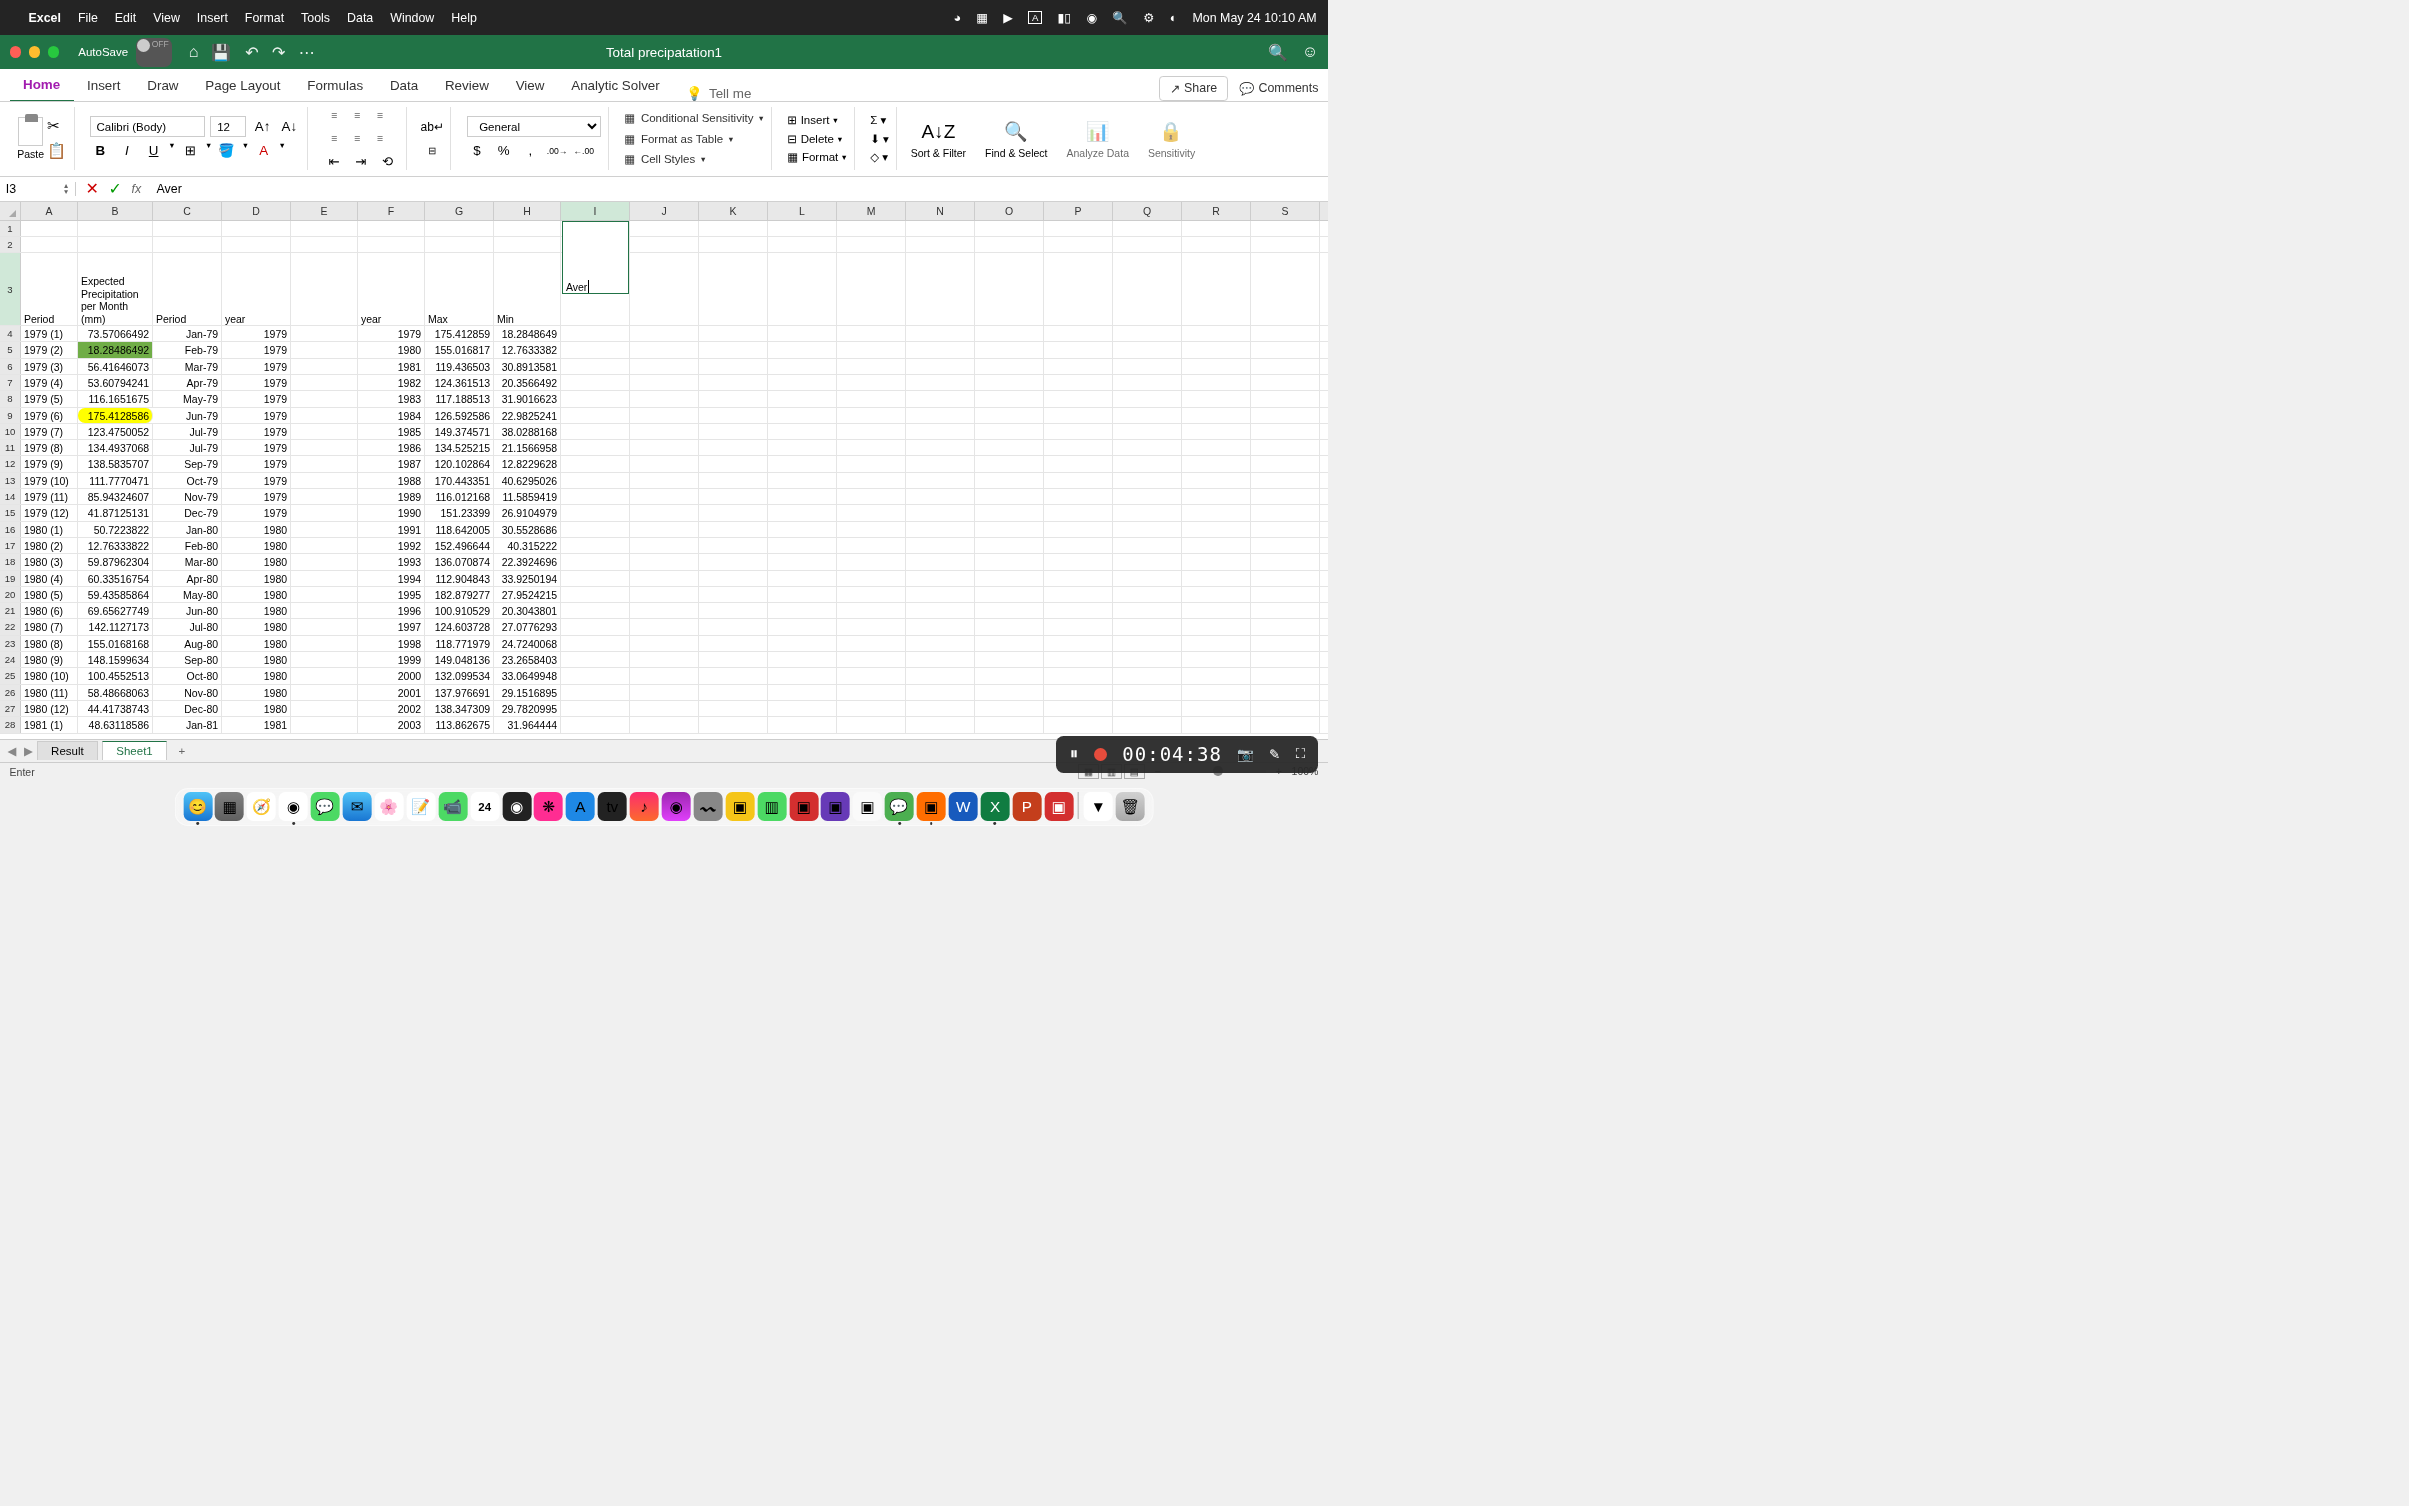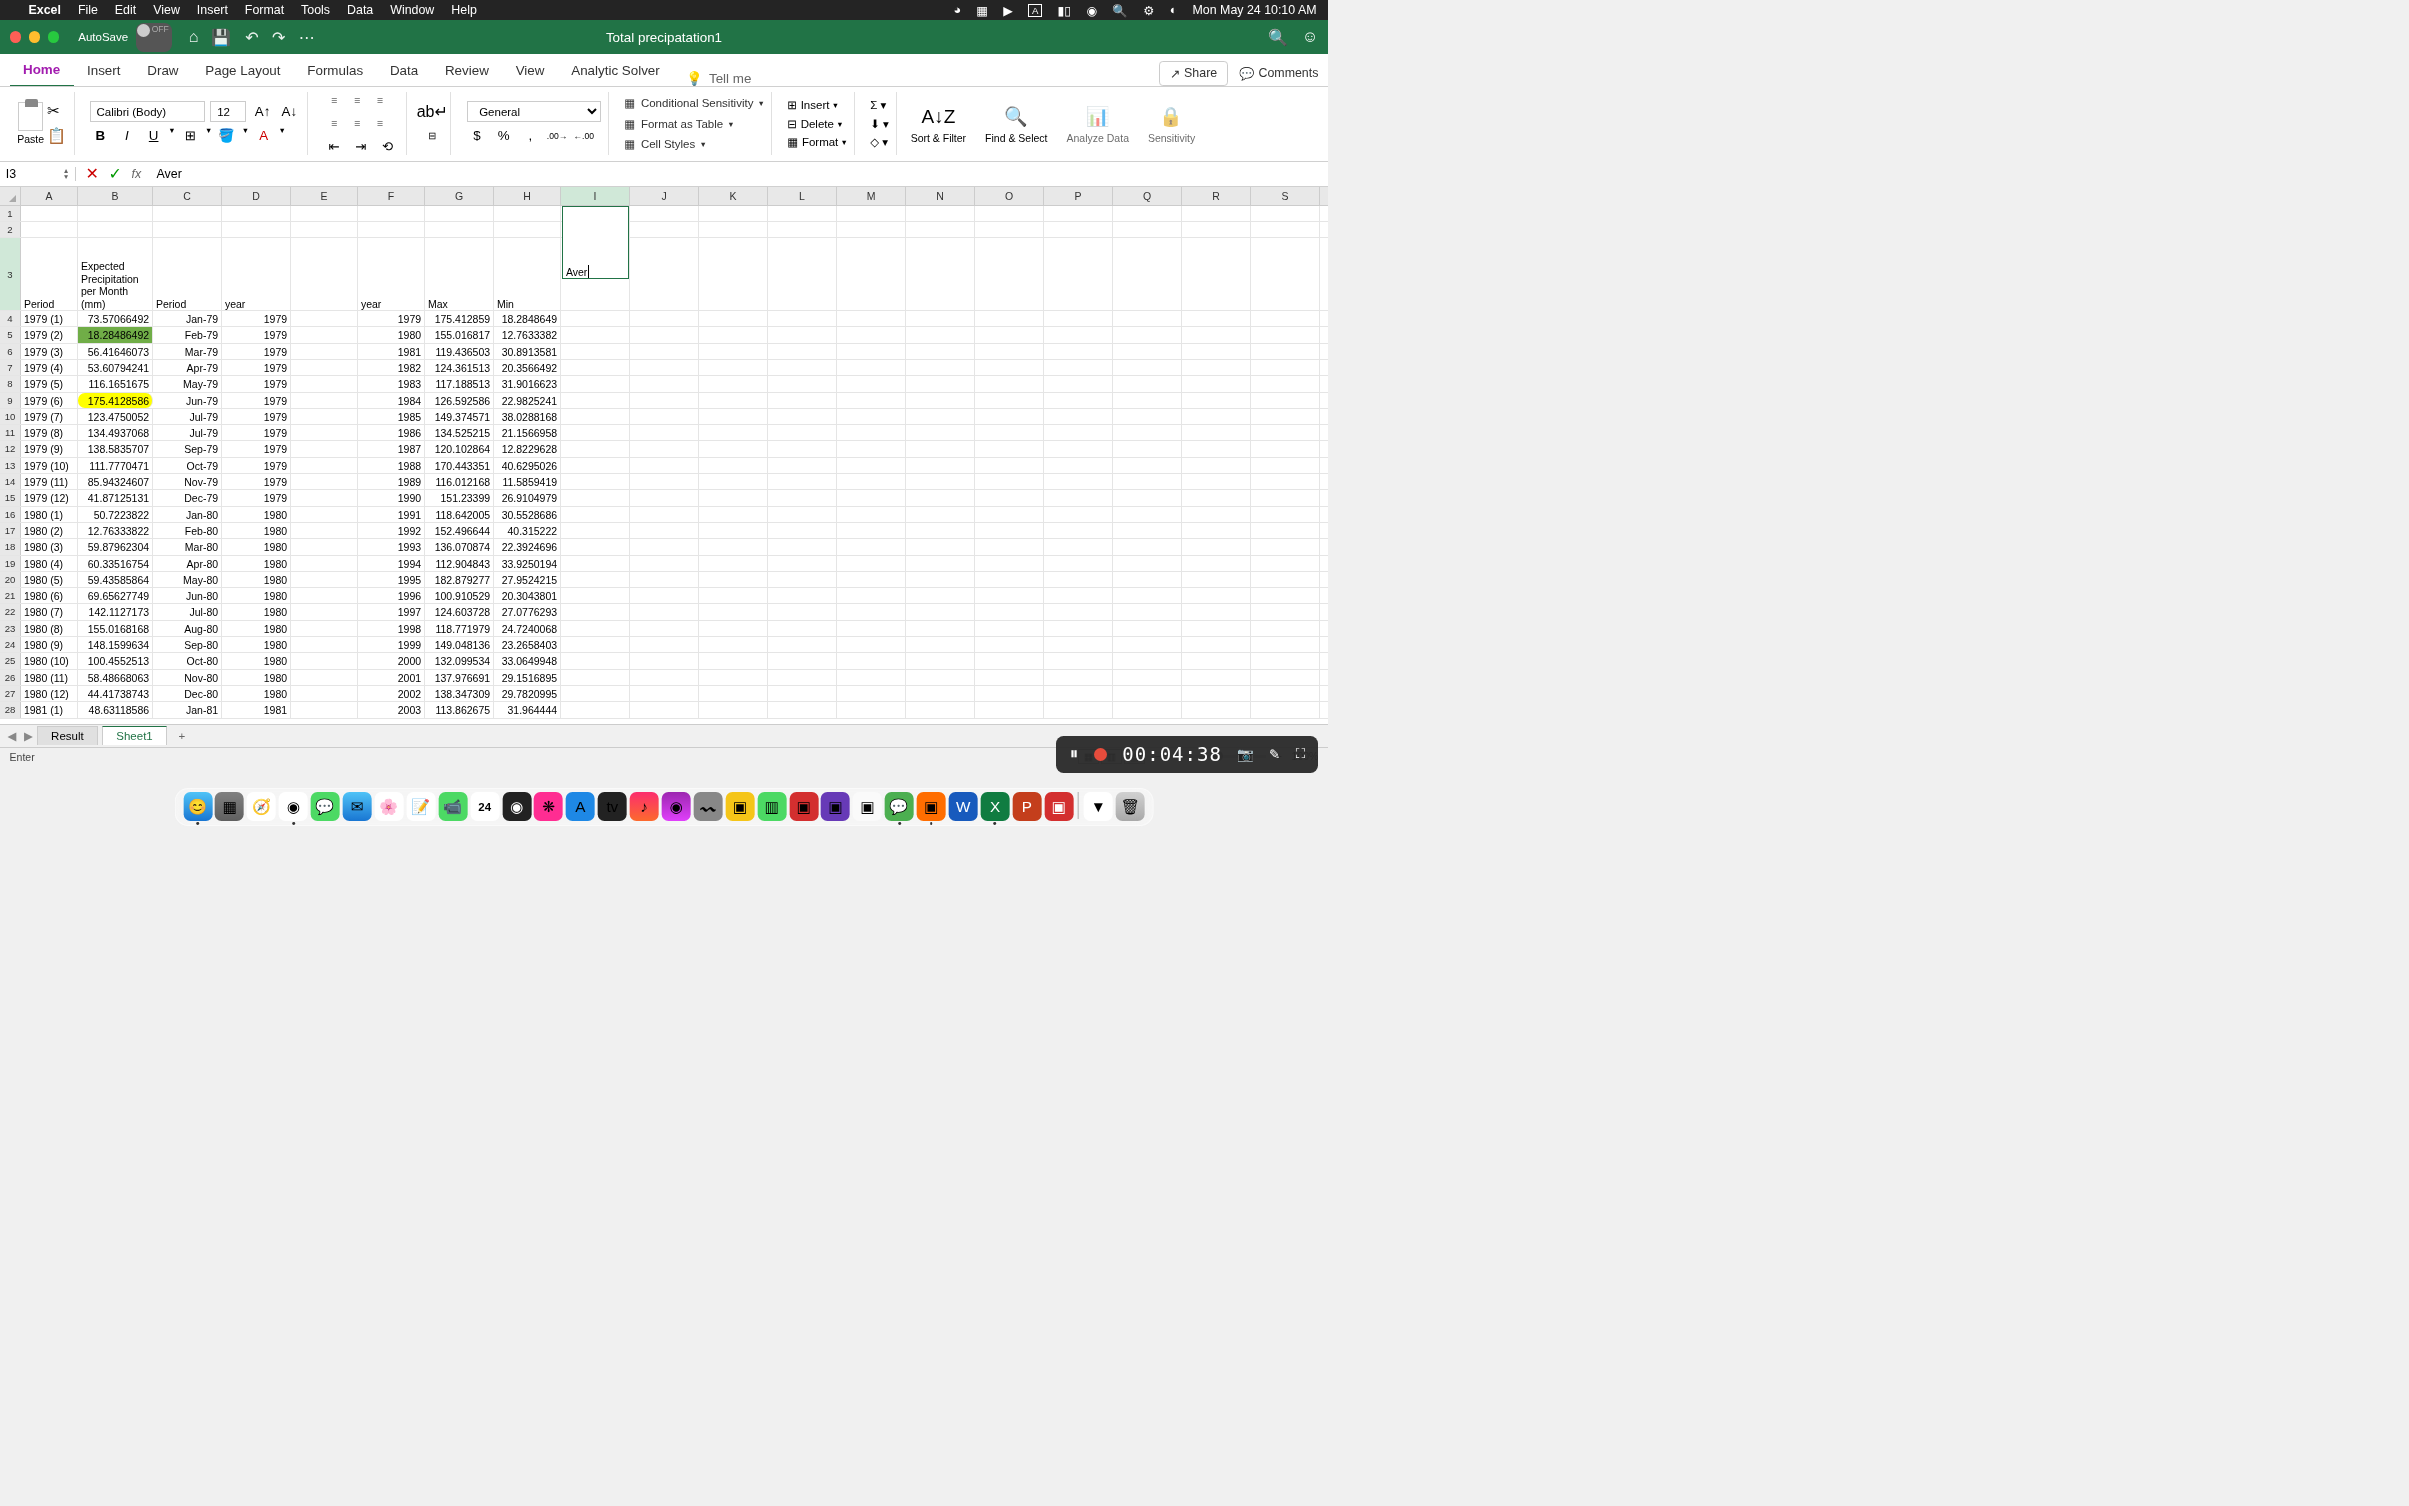--- a/index.html
+++ b/index.html
@@ -1,19 +1,19 @@
 <!DOCTYPE html>
 <html><head>
 <meta charset="utf-8">
 <style>
 * { margin: 0; padding: 0; box-sizing: border-box; font-family: -apple-system, BlinkMacSystemFont, 'Segoe UI', sans-serif; }
 body { background: #f0f0f0; width: 1328px; height: 830px; overflow: hidden; position: relative; }
 
 
-.mac-menubar { background: rgba(0,0,0,0.85); height: 20px; display: flex; align-items: center; padding: 0 11.5px; color: #fff; font-size: 12.4px; justify-content: space-between; }
+.mac-menubar { background: rgba(0,0,0,0.85); height: 35px; display: flex; align-items: center; padding: 0 11.5px; color: #fff; font-size: 12.4px; justify-content: space-between; }
 .mac-menubar-left { display: flex; gap: 17px; align-items: center; }
 .mac-menubar-left span { cursor: default; }
 .mac-menubar-right { display: flex; gap: 15.3px; align-items: center; }
 .apple-logo::before { content: ""; font-size: 14.3px; }
 
 
 .title-bar { background: #217346; height: 34px; display: flex; align-items: center; padding: 0 9.6px; color: #fff; position: relative; }
 .window-controls { display: flex; gap: 7.6px; }
 .wc-dot { width: 11.5px; height: 11.5px; border-radius: 50%; }
 .wc-red { background: #ff5f56; }
@@ -277,21 +277,21 @@
       <div class="align-btn">≡</div>
     </div>
     <div class="font-row">
       <button class="font-btn">⇤</button>
       <button class="font-btn">⇥</button>
       <button class="font-btn">⟲</button>
     </div>
   </div>
   <div class="ribbon-group">
     <div style="display:flex;gap:3.8px;">
-      <button class="font-btn" style="font-size:16px">ab↵</button>
+      <button class="font-btn" style="font-size:12px">ab↵</button>
     </div>
     <div style="display:flex;gap:3.8px;">
       <button class="font-btn" style="font-size:9.6px">⊟</button>
     </div>
   </div>
   <div class="ribbon-group">
     <select class="number-select">
       <option>General</option>
     </select>
     <div class="font-row">

